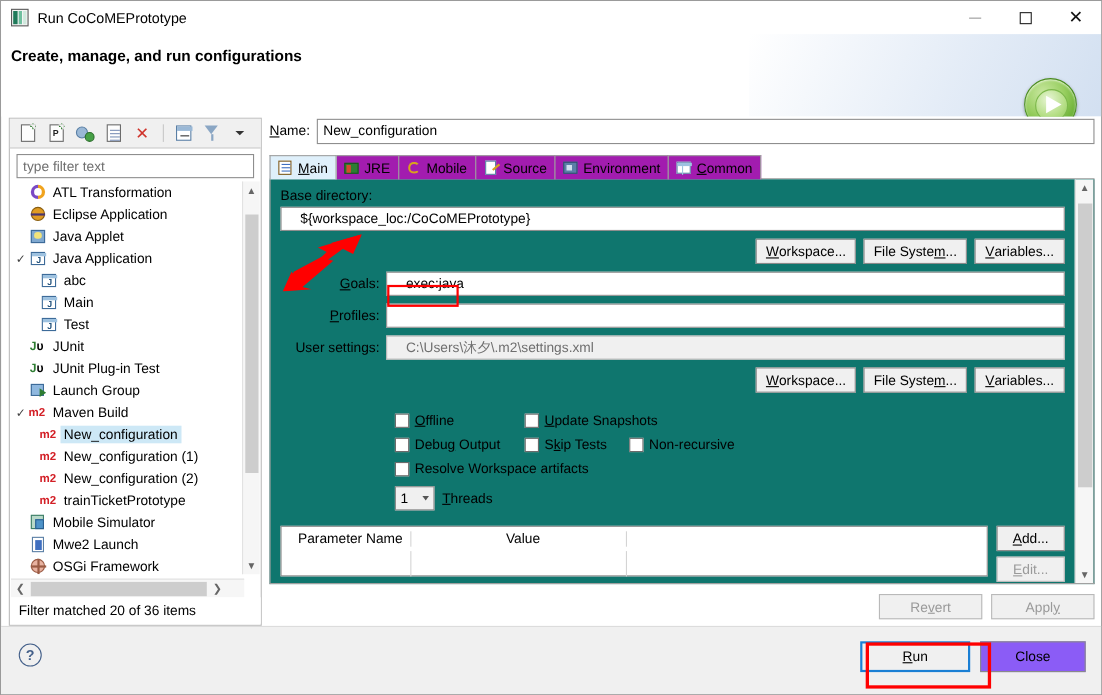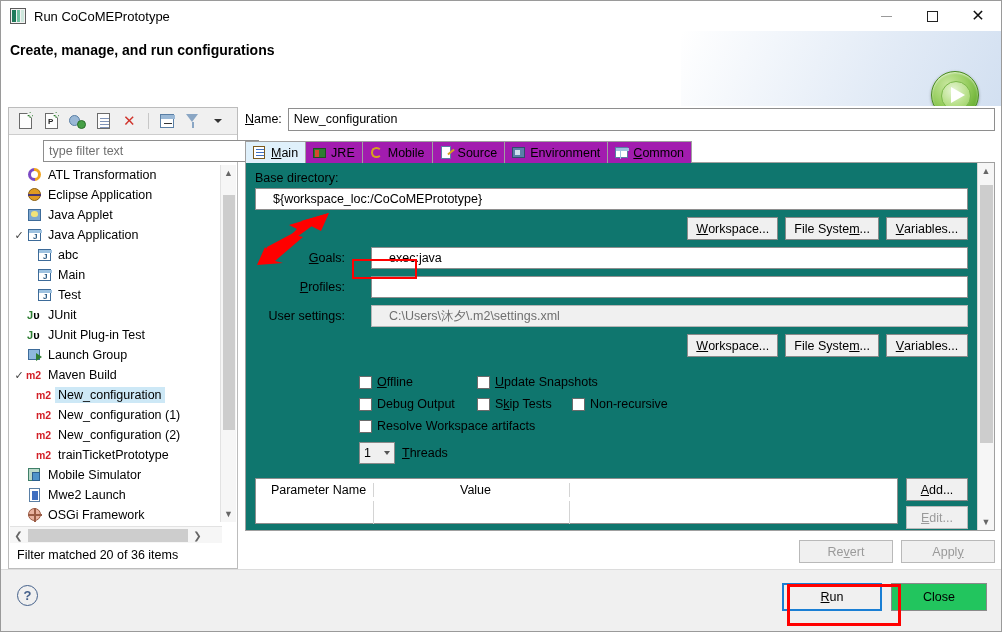--- a/index.html
+++ b/index.html
@@ -116,21 +116,21 @@
   .funnel { position: absolute; left: 4px; top: 4px; width: 13px; height: 14px; }
   .funnel:before { content: ""; position: absolute; left: 0; top: 0;
            border-left: 6.5px solid transparent; border-right: 6.5px solid transparent; border-top: 8px solid #8aa6c4; }
   .funnel:after { content: ""; position: absolute; left: 5.5px; top: 8px; width: 2px; height: 6px; background: #8aa6c4; }
   .caret-dn { position: absolute; left: 6px; top: 9px; width: 0; height: 0;
            border-left: 4px solid transparent; border-right: 4px solid transparent; border-top: 4px solid #333; }
 
   .lp-filter { padding: 5px 6px 4px 6px; }
   .lp-filter input {
     width: 100%; height: 22px; border: 1px solid #8e8e8e; padding: 2px 5px;
-    font-family: "Liberation Sans", sans-serif; font-size: 12.5px; color: #be185d; outline: none; margin-left: 28px;
+    font-family: "Liberation Sans", sans-serif; font-size: 12.5px; color: #be185d; outline: none;
   }
   .lp-filter input::placeholder { color: #707070; }
 
   .tree {
     position: absolute; left: 1px; top: 57px; width: 212px; height: 357px;
     overflow: hidden; background: #fff;
   }
   .tnode { display: flex; align-items: center; height: 20px; padding-left: 2px; white-space: nowrap; }
   .tnode .twist { width: 14px; font-size: 11px; color: #444; text-align: center; }
   .tnode .ico { width: 18px; height: 16px; position: relative; margin-right: 4px; flex: none; }
@@ -231,21 +231,21 @@
     font-family:"Liberation Sans", sans-serif; font-size:12.5px; outline:none;
   }
   .txt.disabled { background:#f0f0f0; color:#6f6f6f; border:1px solid #b5b5b5; }
   .btnrow { display:flex; justify-content:flex-end; gap:7px; margin-top:7px; }
   .gbtn {
     min-width:82px; height:23px; border:1px solid #8a8a8a; background:#f0f0f0;
     font-family:"Liberation Sans", sans-serif; font-size:12.5px; color:#000;
     display:flex; align-items:center; justify-content:center; padding:0 8px;
   }
 
-  .lrow { display:flex; align-items:center; margin-top:7px;gap:20px; }
+  .lrow { display:flex; align-items:center; margin-top:7px; }
   .lrow .lcap { width:96px; text-align:right; padding-right:6px; font-size:12.5px; }
   .lrow .lfield { flex:1; position:relative; }
 
   .checks { margin-top:14px; padding-left:104px; }
   .crow { display:flex; align-items:center; height:22px; }
   .cbx { display:flex; align-items:center; gap:5px; }
   .cbx .box { width:13px; height:13px; border:1px solid #6b6b6b; background:#fff; flex:none; }
   .cbx .ctext { font-size:12.5px; }
   .threads { display:flex; align-items:center; gap:7px; margin-top:5px; }
   .spin {
@@ -280,21 +280,21 @@
     position:absolute; left:16px; top:15px; width:21px; height:21px; border-radius:50%;
     border:1.5px solid #44608a; color:#44608a; font-size:13px; font-weight:bold;
     display:flex; align-items:center; justify-content:center; font-family:"Liberation Sans", sans-serif;
   }
   .footer-btns { position:absolute; right:14px; top:13px; display:flex; gap:9px; align-items:center; }
   .run-btn {
     width:100px; height:28px; border:2px solid #1a7fd4; background:#f0f0f0;
     display:flex; align-items:center; justify-content:center; font-size:12.5px;
   }
   .close-btn {
-    width:96px; height:28px; border:1px solid #8a8a8a; background:#22c55e;
+    width:96px; height:28px; border:1px solid #8a8a8a; background:#8b5cf6;
     display:flex; align-items:center; justify-content:center; font-size:12.5px;
   }
 
   
   .anno-box { position:absolute; border:2px solid #ff0000; pointer-events:none; z-index:20; }
   #anno-goals { left:351px; top:258px; width:65px; height:20px; }
   #anno-run { left:786px; top:583px; width:114px; height:42px; border-width:3px; }
   #anno-arrow { position:absolute; left:254px; top:212px; width:74px; height:52px; z-index:20; pointer-events:none; }
 </style>
 </head>

